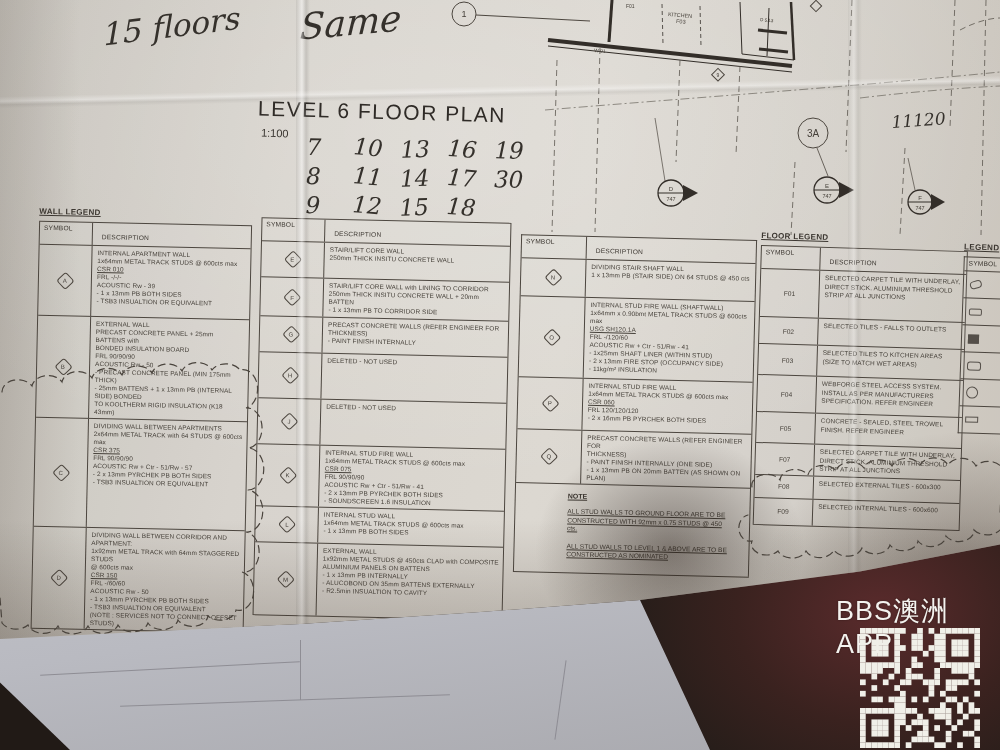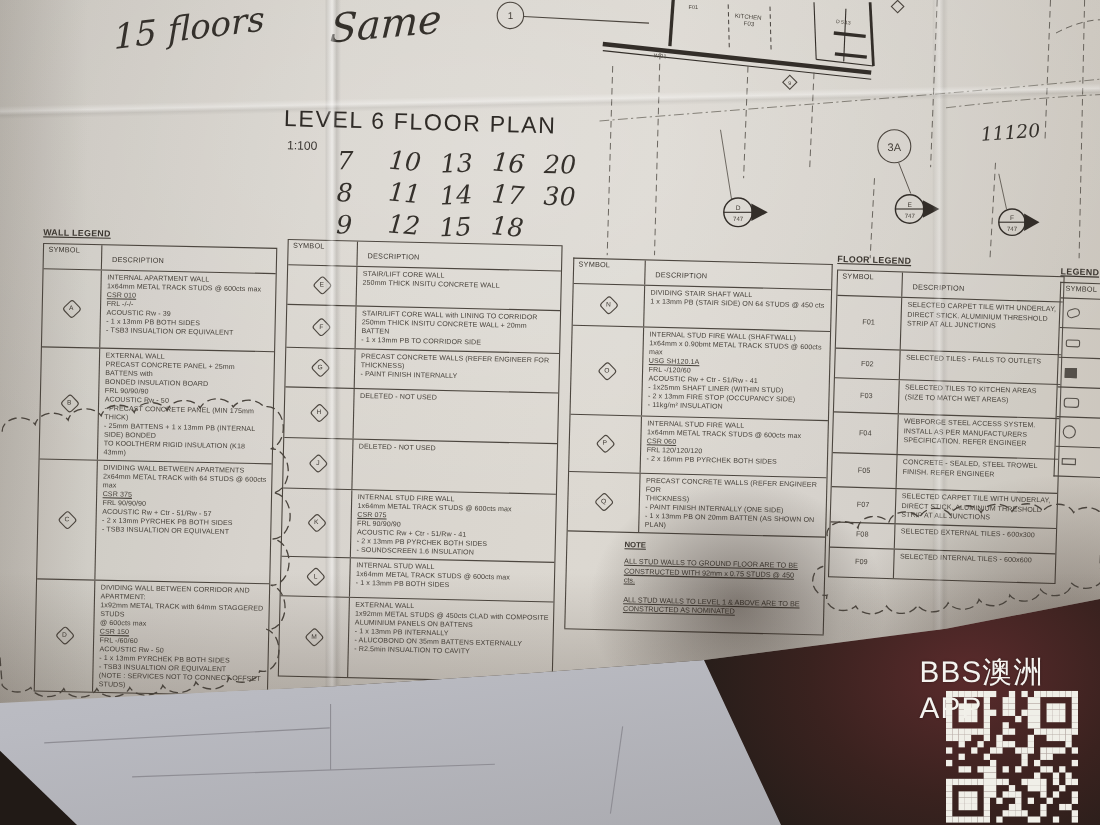--- a/index.html
+++ b/index.html
@@ -99,21 +99,21 @@
   <div id="paper">
 
     <div id="hand-floors" class="hand">15 floors</div>
     <div id="hand-same" class="hand">Same</div>
     <div id="numbers">
         <div class="numrow">
           <span>7</span>
           <span>10</span>
           <span>13</span>
           <span>16</span>
-          <span>20</span>
+          <span>19</span>
         </div>
         <div class="numrow">
           <span>8</span>
           <span>11</span>
           <span>14</span>
           <span>17</span>
           <span>30</span>
         </div>
         <div class="numrow">
           <span>9</span>

